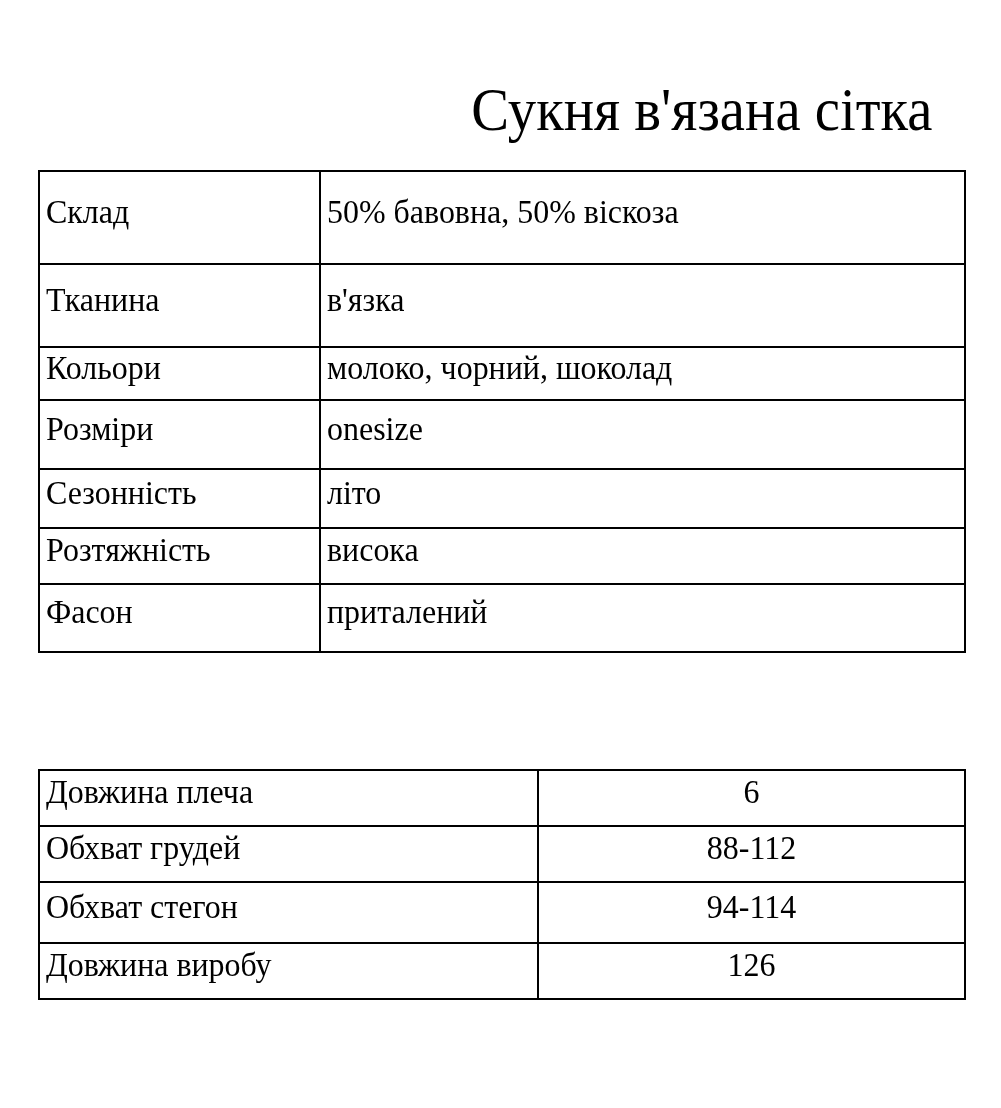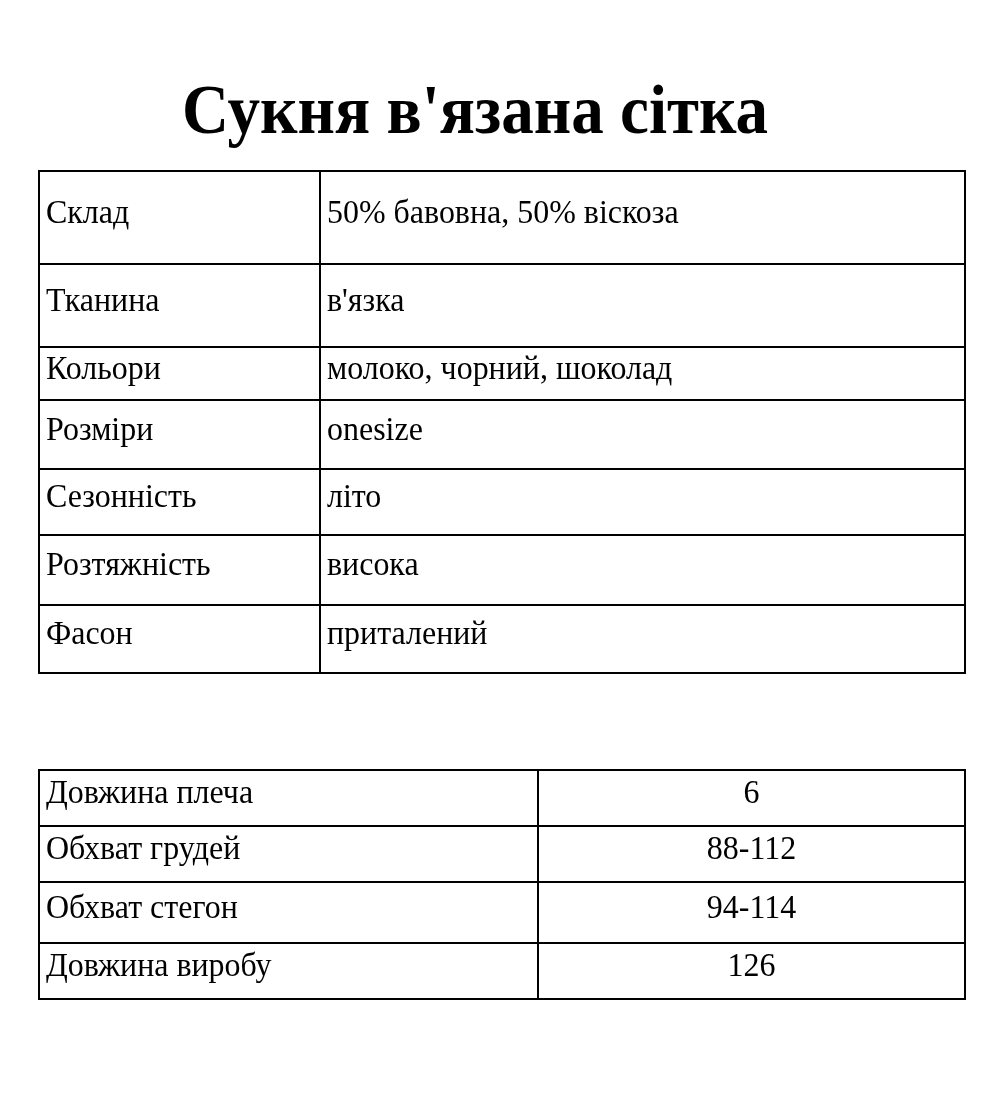--- a/index.html
+++ b/index.html
@@ -2,23 +2,22 @@
 <html><head>
   <meta charset="utf-8">
   <style>
     html, body { margin: 0; padding: 0; background: #ffffff; }
     body {
       width: 1001px; height: 1108px; position: relative; overflow: hidden;
       font-family: "Liberation Serif", "DejaVu Serif", serif; color: #000;
     }
     .title {
       position: absolute; left: 0; top: 62px; width: 950px;
-      text-align: center; font-size: 70px; line-height: 96px;
+      text-align: right; font-size: 61px; line-height: 96px;
       letter-spacing: 0px;
-      font-weight: bold;
     }
     .title span { display: inline-block; transform: scaleX(0.93); transform-origin: center; }
     table {
       position: absolute; border-collapse: collapse; table-layout: fixed;
     }
     td {
       border: 2px solid #000; padding: 0 0 12px 6px; vertical-align: middle;
       font-size: 34px; white-space: nowrap; overflow: hidden;
     }
     td .txt { display: inline-block; transform: scaleX(0.94); transform-origin: left center; }
@@ -51,25 +50,25 @@
       <td><span class="txt">в'язка</span></td>
     </tr>
     <tr style="height:53px">
       <td><span class="txt">Кольори</span></td>
       <td><span class="txt">молоко, чорний, шоколад</span></td>
     </tr>
     <tr style="height:69px">
       <td><span class="txt">Розміри</span></td>
       <td><span class="txt">onesize</span></td>
     </tr>
-    <tr style="height:66px">
+    <tr style="height:59px">
       <td><span class="txt">Сезонність</span></td>
       <td><span class="txt">літо</span></td>
     </tr>
-    <tr style="height:70px">
+    <tr style="height:56px">
       <td><span class="txt">Розтяжність</span></td>
       <td><span class="txt">висока</span></td>
     </tr>
     <tr style="height:68px">
       <td><span class="txt">Фасон</span></td>
       <td><span class="txt">приталений</span></td>
     </tr>
   </tbody>
 </table>
 

